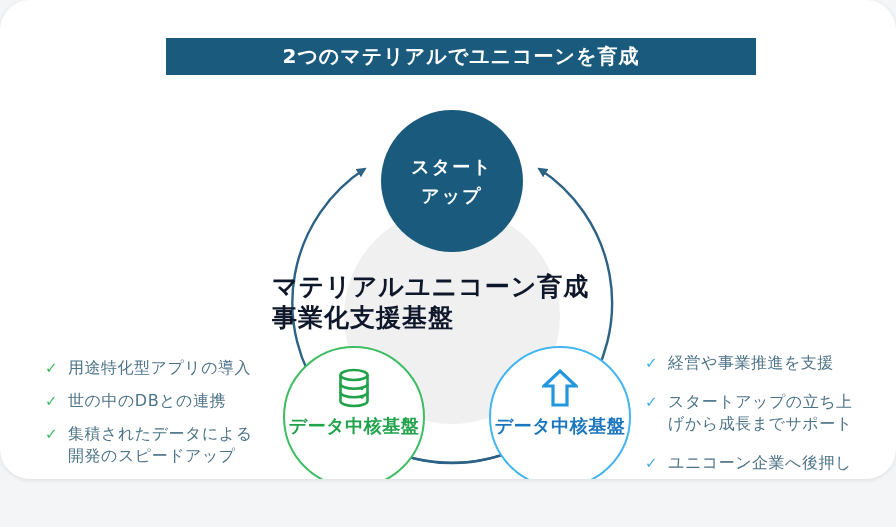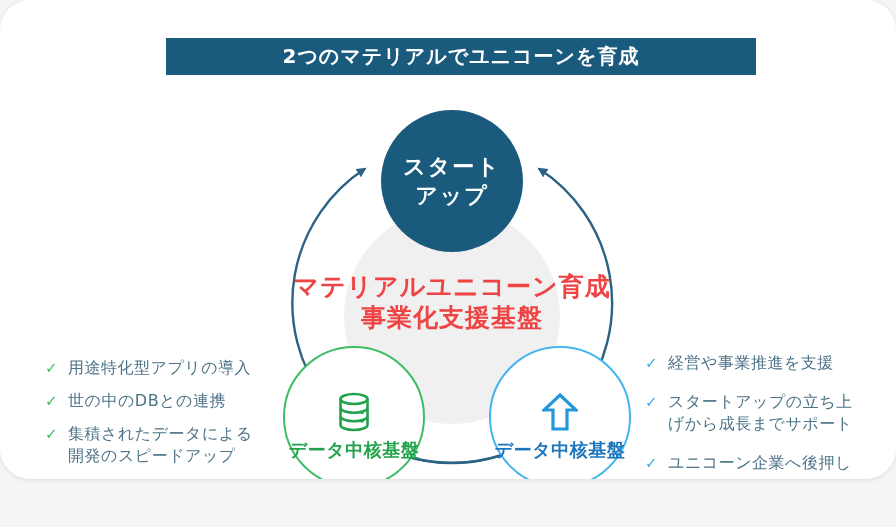--- a/index.html
+++ b/index.html
@@ -30,35 +30,33 @@
     position:absolute; left:344px; top:208px;
     width:216px; height:216px; border-radius:50%;
     background:#F0F0F1;
   }
   .cycle-svg { position:absolute; left:270px; top:95px; }
   .startup-node {
     position:absolute; left:381px; top:110px;
     width:142px; height:142px; border-radius:50%;
     background:#1A5B7D;
     display:flex; flex-direction:column; justify-content:center;
-    color:#ffffff; font-size:22px; font-weight:bold; letter-spacing:2px; line-height:29px;
+    color:#ffffff; font-size:18px; font-weight:bold; letter-spacing:2px; line-height:29px;
     text-align:center;
   }
   .platform-title {
     position:absolute; left:272px; top:271px; width:360px;
-    text-align:center;
-    color:#ef4444; font-size:25px; font-weight:bold; letter-spacing:1px; line-height:31px;
+    color:#0f172a; font-size:25px; font-weight:bold; letter-spacing:1px; line-height:31px;
   }
   .node-circle {
     position:absolute; top:346px;
     width:142px; height:142px; border-radius:50%;
     background:#ffffff;
     display:flex; flex-direction:column; align-items:center;
     padding-top:20px;
-    justify-content:center;
   }
   .node-data    { left:283px; border:2.5px solid #3EBD63; }
   .node-biz     { left:489px; border:2.5px solid #44B5EE; }
   .node-label { font-size:18px; font-weight:bold; letter-spacing:.5px; margin-top:6px; white-space:nowrap; }
   .node-data .node-label { color:#21A24B; }
   .node-biz  .node-label { color:#1C76BE; }
   .node-icon { width:36px; height:40px; display:block; }
   
   .benefit-list { position:absolute; width:250px; }
   .list-left  { left:45px;  top:357px; }

